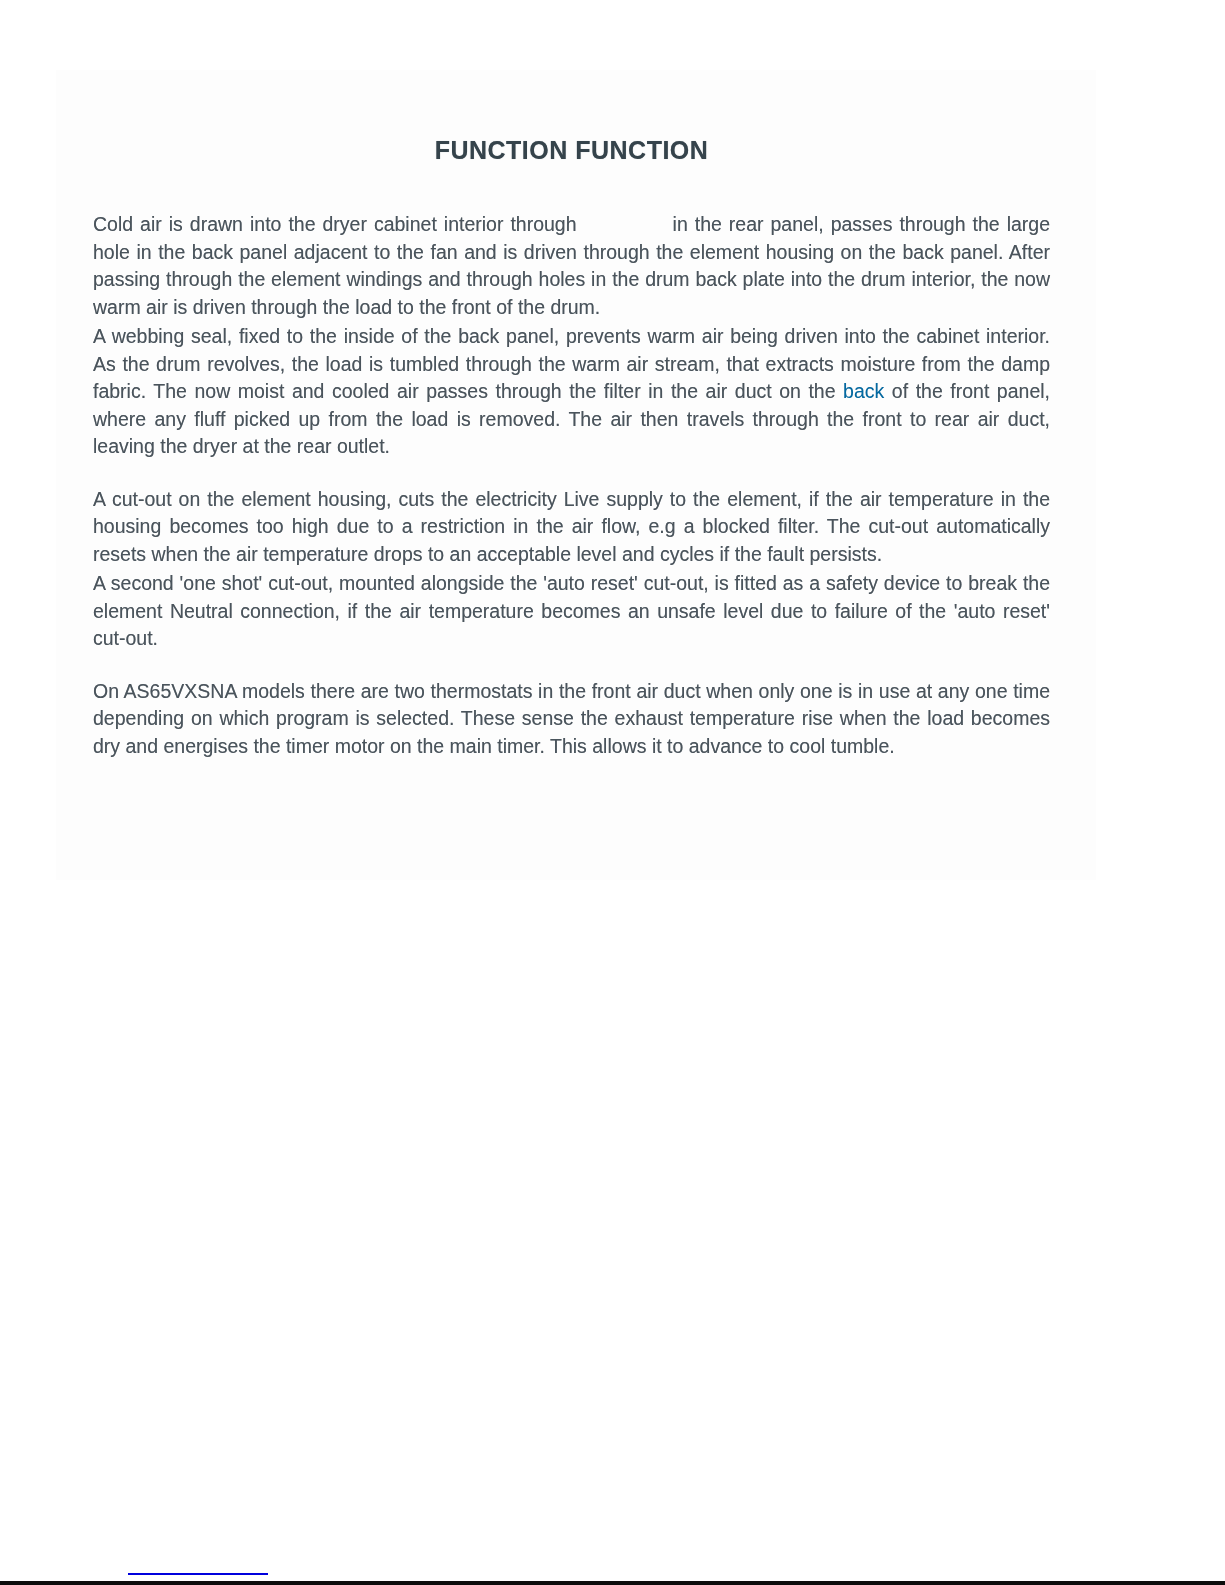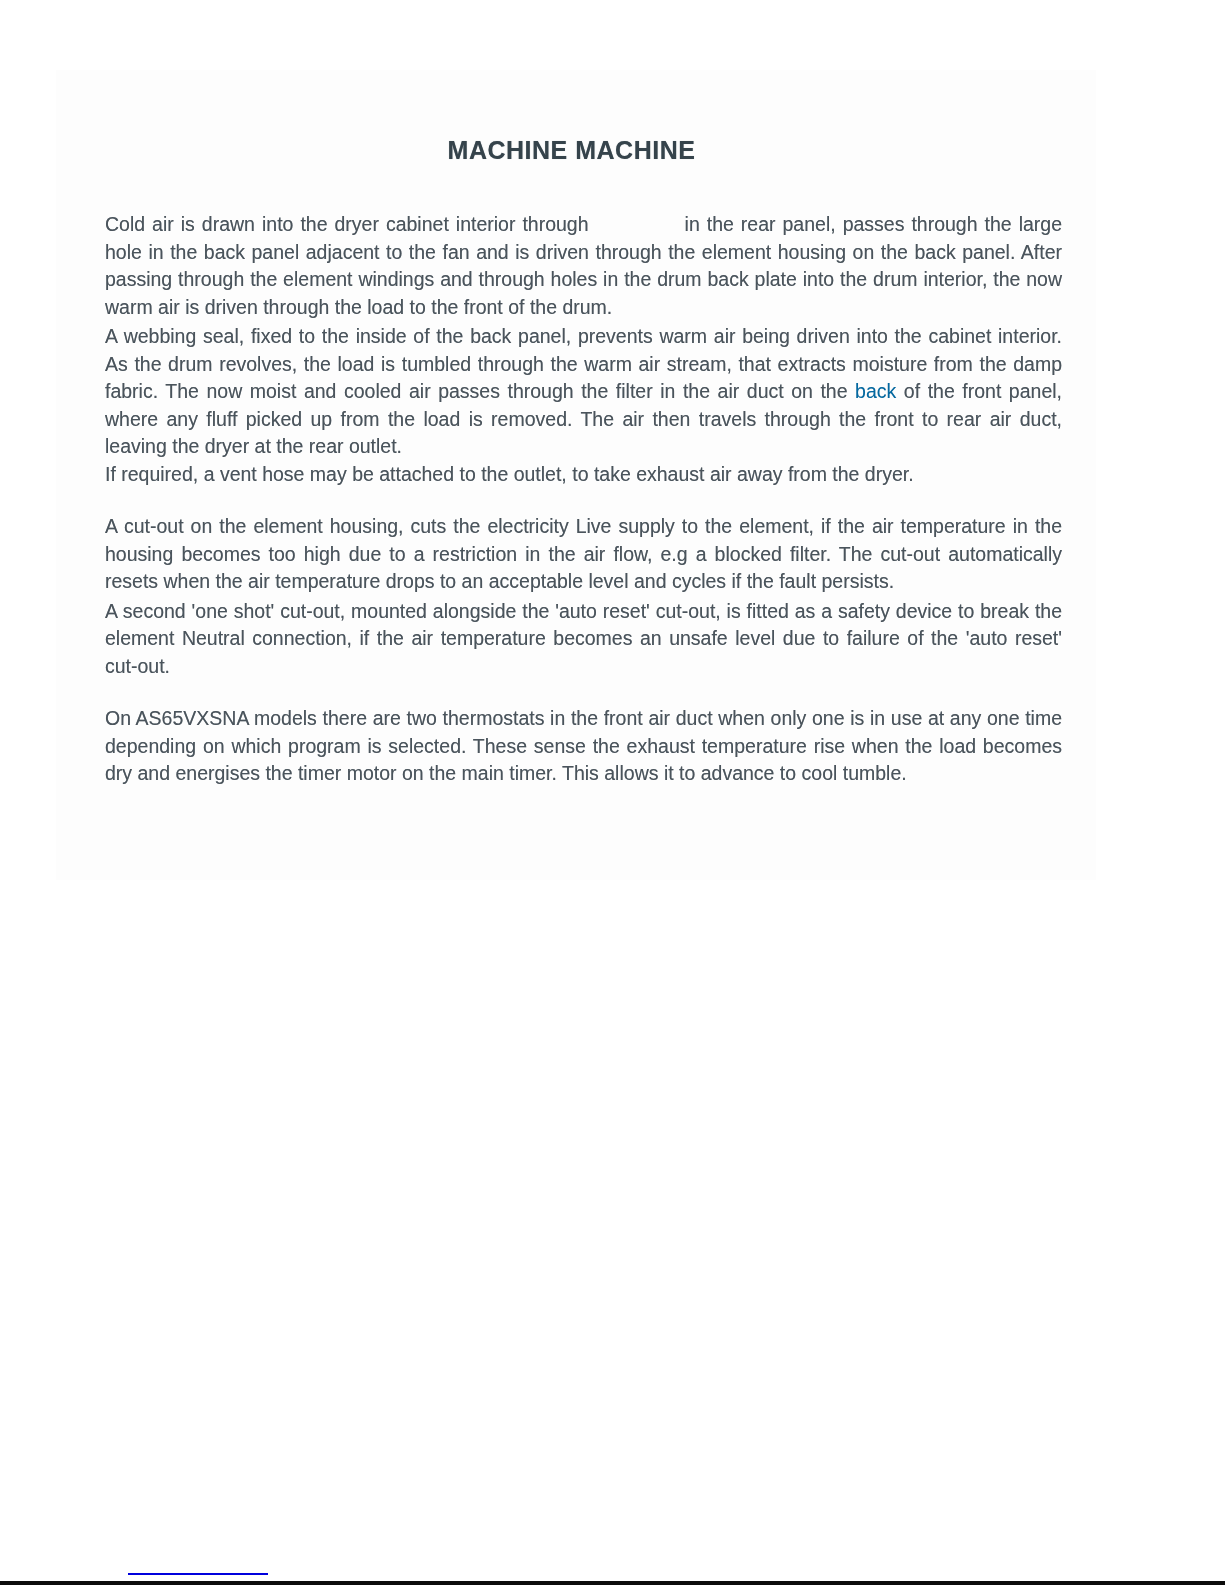--- a/index.html
+++ b/index.html
@@ -23,21 +23,21 @@
     margin: 0;
     text-align: center;
     font-size: 25px;
     font-weight: bold;
     letter-spacing: 0.5px;
     color: #35434b;
     text-shadow: 0 0 0.7px rgba(53,67,75,0.55);
   }
   .body-text {
     position: absolute;
-    left: 105px; top: 211px;
+    left: 93px; top: 211px;
     width: 957px;
     font-size: 19.5px;
     line-height: 27.5px;
     color: #4a545c;
     text-align: justify;
     text-shadow: 0 0 0.6px rgba(74,84,92,0.5);
   }
   .body-text p { margin: 0; }
   p.sp-tight { margin-top: 2px; }
   p.sp-block { margin-top: 25px; }
@@ -62,29 +62,28 @@
     left: 0; top: 1581px;
     width: 1225px; height: 4px;
     background: #0c0c0c;
   }
 </style>
 </head>
 <body>
 
 <div class="scan-area"></div>
 
-<h1 class="page-title">MACHINE MACHINE</h1>
+<h1 class="page-title">FUNCTION FUNCTION</h1>
 
 <div class="body-text">
 
   <p><span>Cold air is drawn into the dryer cabinet interior through</span> <span class="redaction-gap"></span> <span>in the rear panel, passes through the large hole in the back panel adjacent to the fan and is driven through the element housing on the back panel. After passing through the element windings and through holes in the drum back plate into the drum interior, the now warm air is driven through the load to the front of the drum.</span></p>
 
   <p class="sp-tight"><span>A webbing seal, fixed to the inside of the back panel, prevents warm air being driven into the cabinet interior. As the drum revolves, the load is tumbled through the warm air stream, that extracts moisture from the damp fabric. The now moist and cooled air passes through the filter in the air duct on the</span> <span class="faded-word">back</span> <span>of the front panel, where any fluff picked up from the load is removed. The air then travels through the front to rear air duct, leaving the dryer at the rear outlet.</span></p>
 
-  <p>If required, a vent hose may be attached to the outlet, to take exhaust air away from the dryer.</p>
 
   <p class="sp-block">A cut-out on the element housing, cuts the electricity Live supply to the element, if the air temperature in the housing becomes too high due to a restriction in the air flow, e.g a blocked filter. The cut-out automatically resets when the air temperature drops to an acceptable level and cycles if the fault persists.</p>
 
   <p class="sp-tight">A second 'one shot' cut-out, mounted alongside the 'auto reset' cut-out, is fitted as a safety device to break the element Neutral connection, if the air temperature becomes an unsafe level due to failure of the 'auto reset' cut-out.</p>
 
   <p class="sp-block">On AS65VXSNA models there are two thermostats in the front air duct when only one is in use at any one time depending on which program is selected. These sense the exhaust temperature rise when the load becomes dry and energises the timer motor on the main timer. This allows it to advance to cool tumble.</p>
 
 </div>
 
 <div class="footer-underline"></div>

